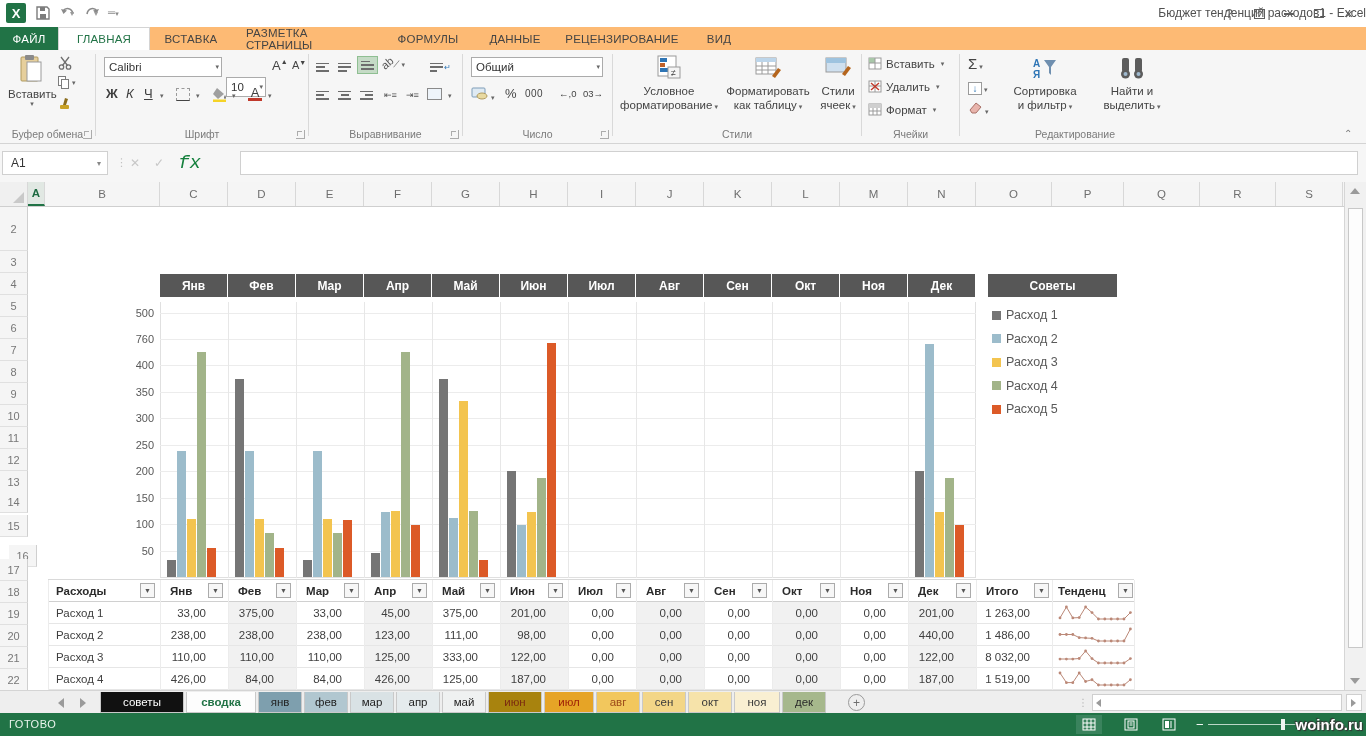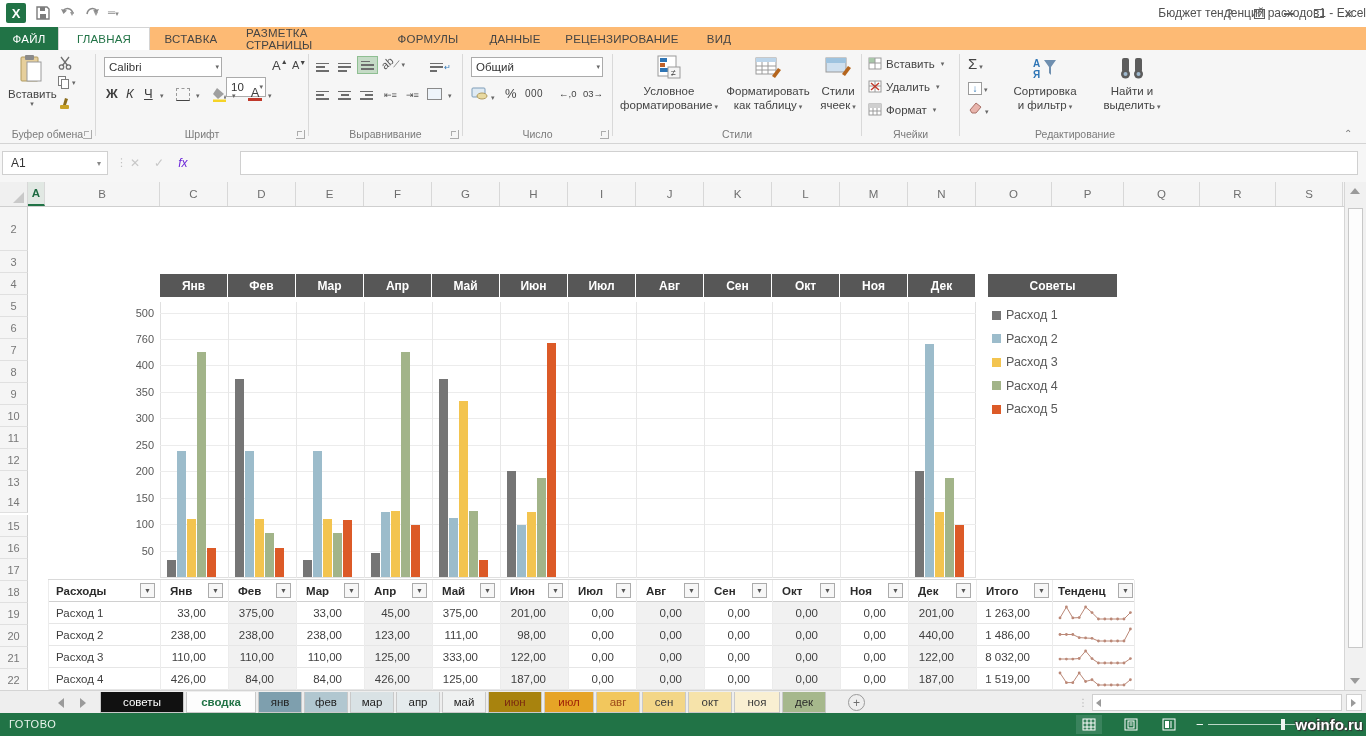--- a/index.html
+++ b/index.html
@@ -36,21 +36,21 @@
   .selbox{height:20px;border:1px solid #ababab;background:#fff;display:flex;align-items:center;font-size:11.5px;color:#333;padding:0 4px;position:relative;}
   .selbox .ddr{position:absolute;right:2px;font-size:7px;color:#666;}
   .alin{width:13px;height:9px;display:flex;flex-direction:column;justify-content:space-between;}
   .alin i{display:block;height:1.5px;background:#6d6d6d;}
   .minibtn{height:18px;display:flex;align-items:center;padding:0 3px;}
   
   .formulabar{position:absolute;left:0;top:144px;width:1366px;height:38px;background:#f6f6f6;display:flex;align-items:center;}
   .namebox{position:absolute;left:2px;top:7px;width:106px;height:24px;background:#fff;border:1px solid #d0d0d0;font-size:12px;color:#333;display:flex;align-items:center;padding-left:8px;}
   .namebox .ddr{position:absolute;right:6px;font-size:8px;color:#888;}
   .fbicons{position:absolute;left:130px;top:7px;display:flex;gap:14px;align-items:center;height:24px;color:#9a9a9a;}
-  .fx{font-style:italic;font-size:12px;color:#6d28d9;font-family:Liberation Sans, sans-serif;}
+  .fx{font-style:italic;font-size:19px;color:#15803d;font-family:Liberation Mono, monospace;}
   .finput{position:absolute;left:240px;top:7px;width:1118px;height:24px;background:#fff;border:1px solid #d0d0d0;}
   
   .colheaders{position:absolute;left:0;top:182px;width:1366px;height:25px;background:#f5f5f5;border-bottom:1px solid #cfcfcf;}
   .chcell{position:absolute;top:0;height:24px;border-right:1px solid #d8d8d8;font-size:11.5px;color:#6e6e6e;display:flex;align-items:center;justify-content:center;}
   .chcell.sel{background:#e1e8e3;color:#1d6a41;border-bottom:2px solid #217346;font-weight:bold;}
   .corner{position:absolute;left:0;top:0;width:28px;height:24px;border-right:1px solid #d8d8d8;background:#f0f0f0;}
   .corner:after{content:"";position:absolute;right:3px;bottom:3px;border-left:11px solid transparent;border-bottom:11px solid #c9c9c9;}
   
   .sheet{position:absolute;left:0;top:207px;width:1343px;height:483px;background:#fff;overflow:hidden;}
   .rowhead{position:absolute;left:0;width:28px;background:#f5f5f5;border-right:1px solid #cfcfcf;border-bottom:1px solid #e0e0e0;font-size:11px;color:#777;display:flex;align-items:center;justify-content:center;}
@@ -428,21 +428,21 @@
       <div class="rowhead" style="top: 110px; height: 22px;">6</div>
       <div class="rowhead" style="top: 132px; height: 22px;">7</div>
       <div class="rowhead" style="top: 154px; height: 22px;">8</div>
       <div class="rowhead" style="top: 176px; height: 22px;">9</div>
       <div class="rowhead" style="top: 198px; height: 22px;">10</div>
       <div class="rowhead" style="top: 220px; height: 22px;">11</div>
       <div class="rowhead" style="top: 242px; height: 22px;">12</div>
       <div class="rowhead" style="top: 264px; height: 22px;">13</div>
       <div class="rowhead" style="top: 284px; height: 22px;">14</div>
       <div class="rowhead" style="top: 308px; height: 22px;">15</div>
-      <div class="rowhead" style="top: 330px; height: 22px;">16</div>
+      <div class="rowhead" style="top: 338px; height: 22px; margin-left: 9px;">16</div>
       <div class="rowhead" style="top: 352px; height: 22px;">17</div>
       <div class="rowhead" style="top: 374px; height: 22px;">18</div>
       <div class="rowhead" style="top: 396px; height: 22px;">19</div>
       <div class="rowhead" style="top: 418px; height: 22px;">20</div>
       <div class="rowhead" style="top: 440px; height: 22px;">21</div>
       <div class="rowhead" style="top: 462px; height: 22px;">22</div>
       <div class="mcell" style="left: 160px; width: 68px;">Янв</div>
       <div class="mcell" style="left: 228px; width: 68px;">Фев</div>
       <div class="mcell" style="left: 296px; width: 68px;">Мар</div>
       <div class="mcell" style="left: 364px; width: 68px;">Апр</div>

